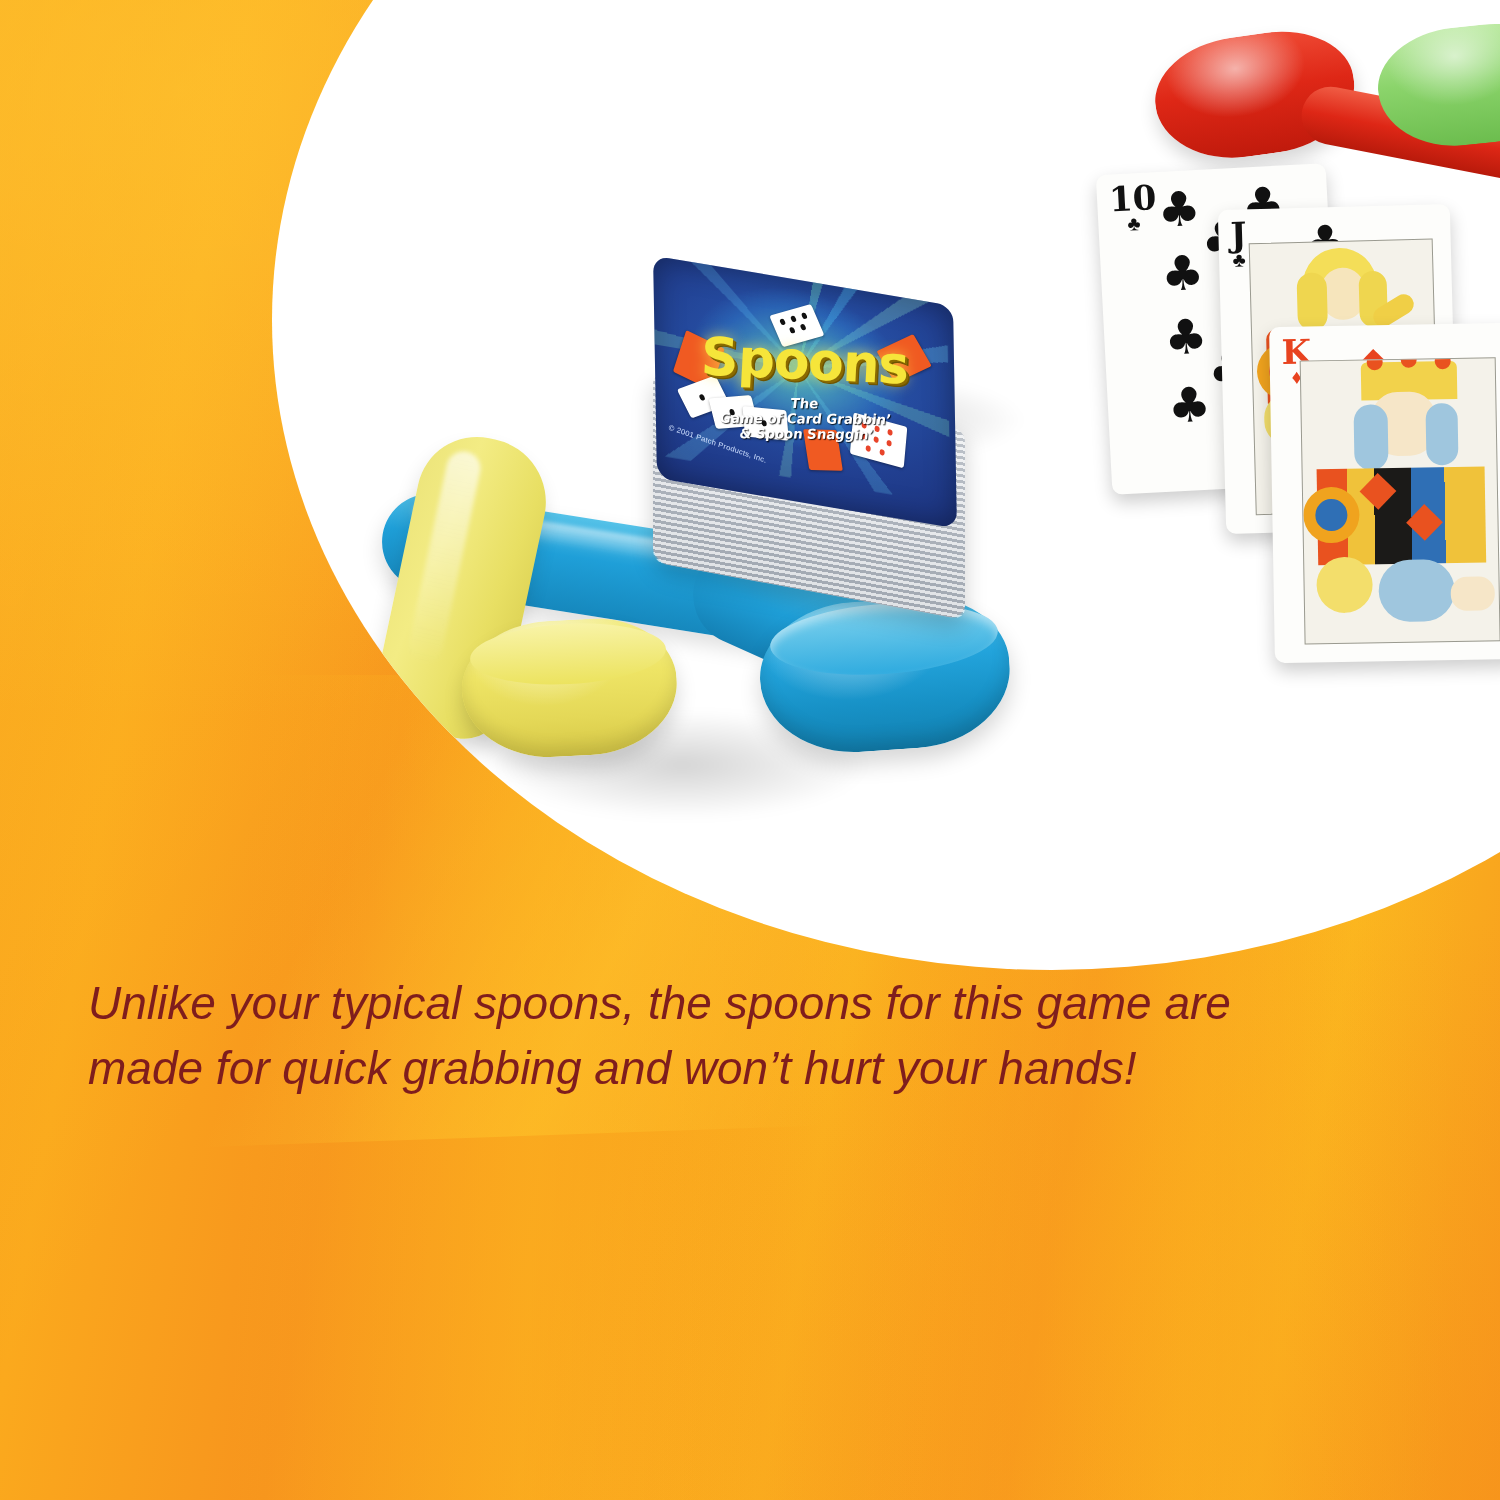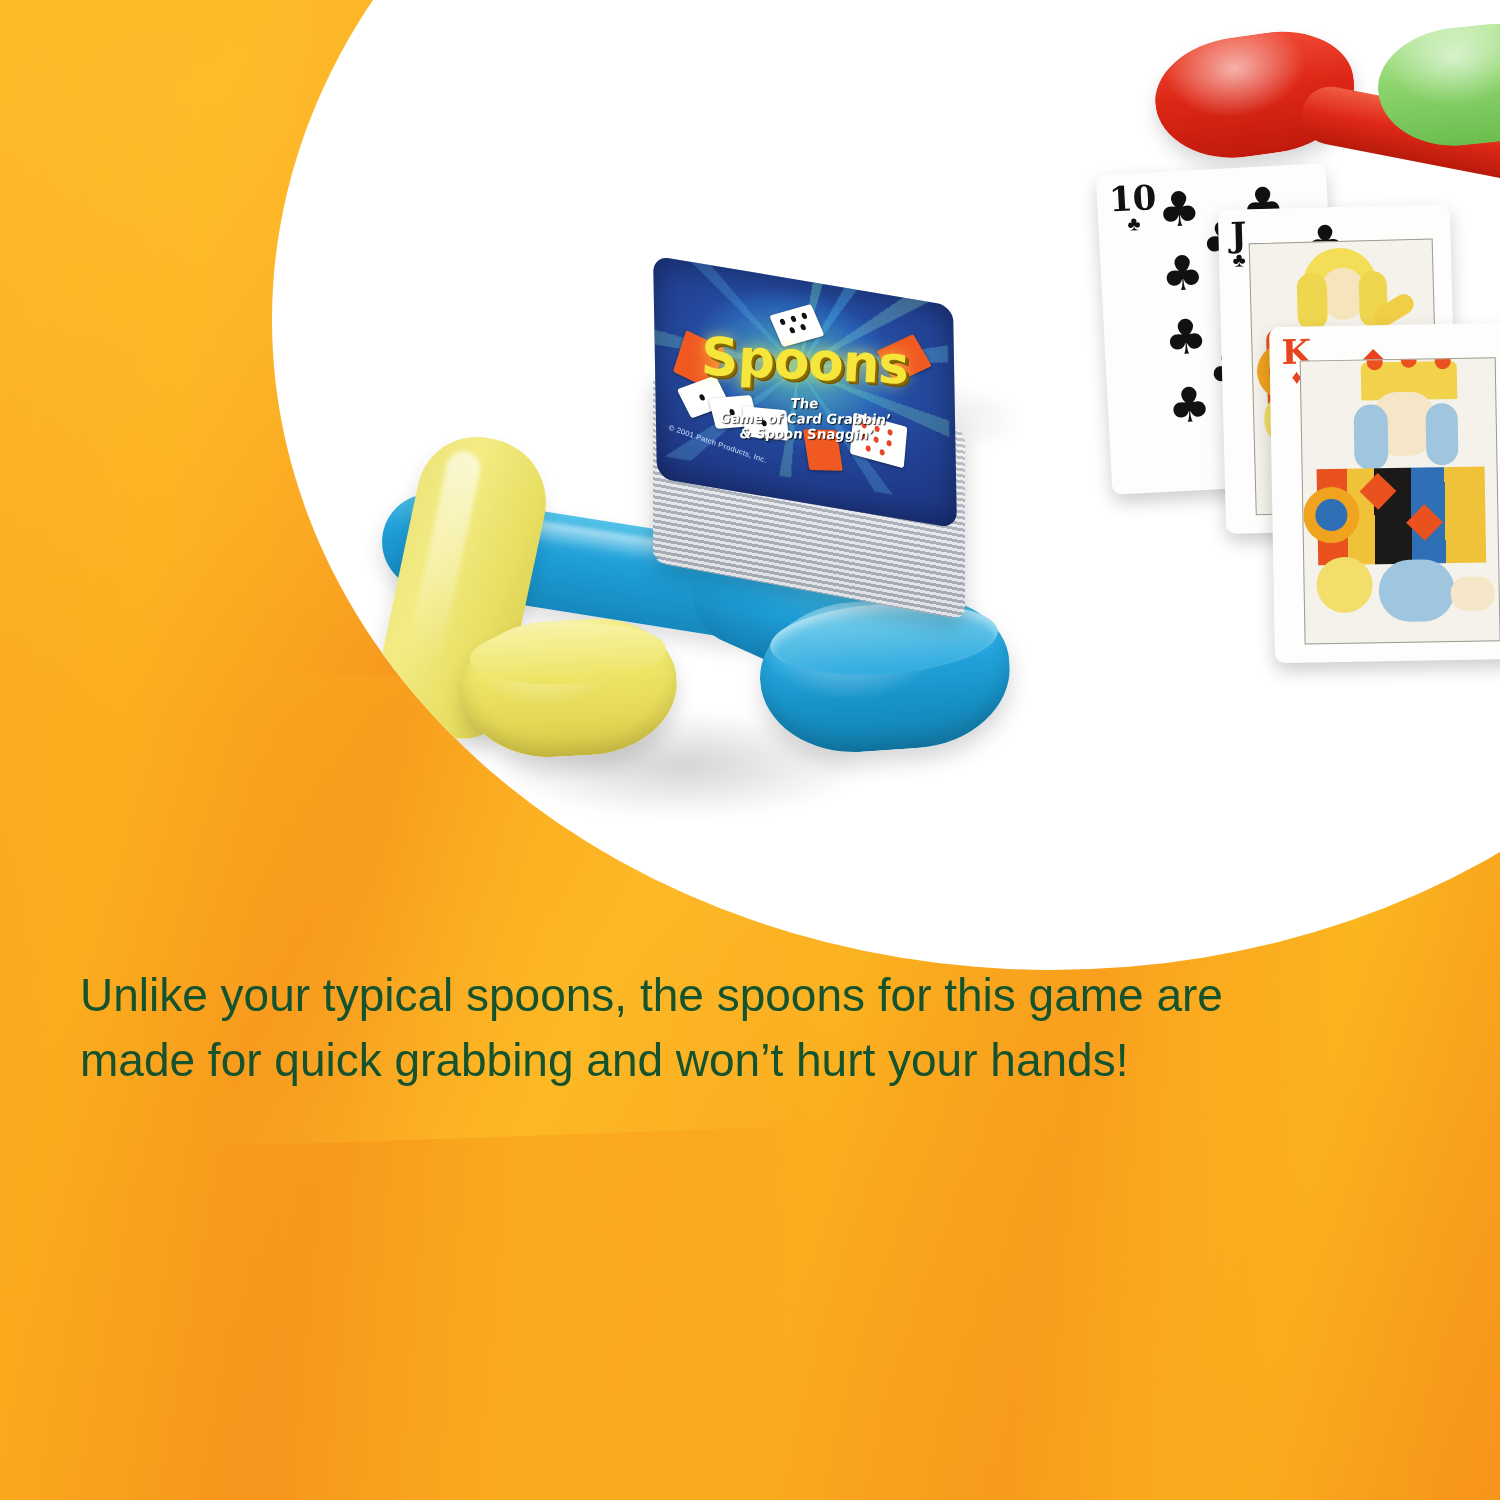--- a/index.html
+++ b/index.html
@@ -265,22 +265,23 @@
   .headline{
     font-family:"DejaVu Sans", sans-serif;
     font-weight:bold;
     font-size:63px;line-height:1.0;letter-spacing:1.5px;
     color:#FFFFFF;margin:0 0 56px 0;
     text-transform:uppercase;
   }
   .body-copy{
     font-family:"Liberation Sans", sans-serif;
     font-size:46px;line-height:1.42;
-    color:#14532d;margin:0;max-width:1250px;
+    color:#7f1d1d;margin:8px;max-width:1250px;
     font-weight:normal;
+    font-style:italic;
   }
 </style>
 </head>
 <body>
 
 <div class="stage">
 
   <div class="bg-base"></div>
   <div class="bg-sheen"></div>
   <div class="bg-streak"></div>

